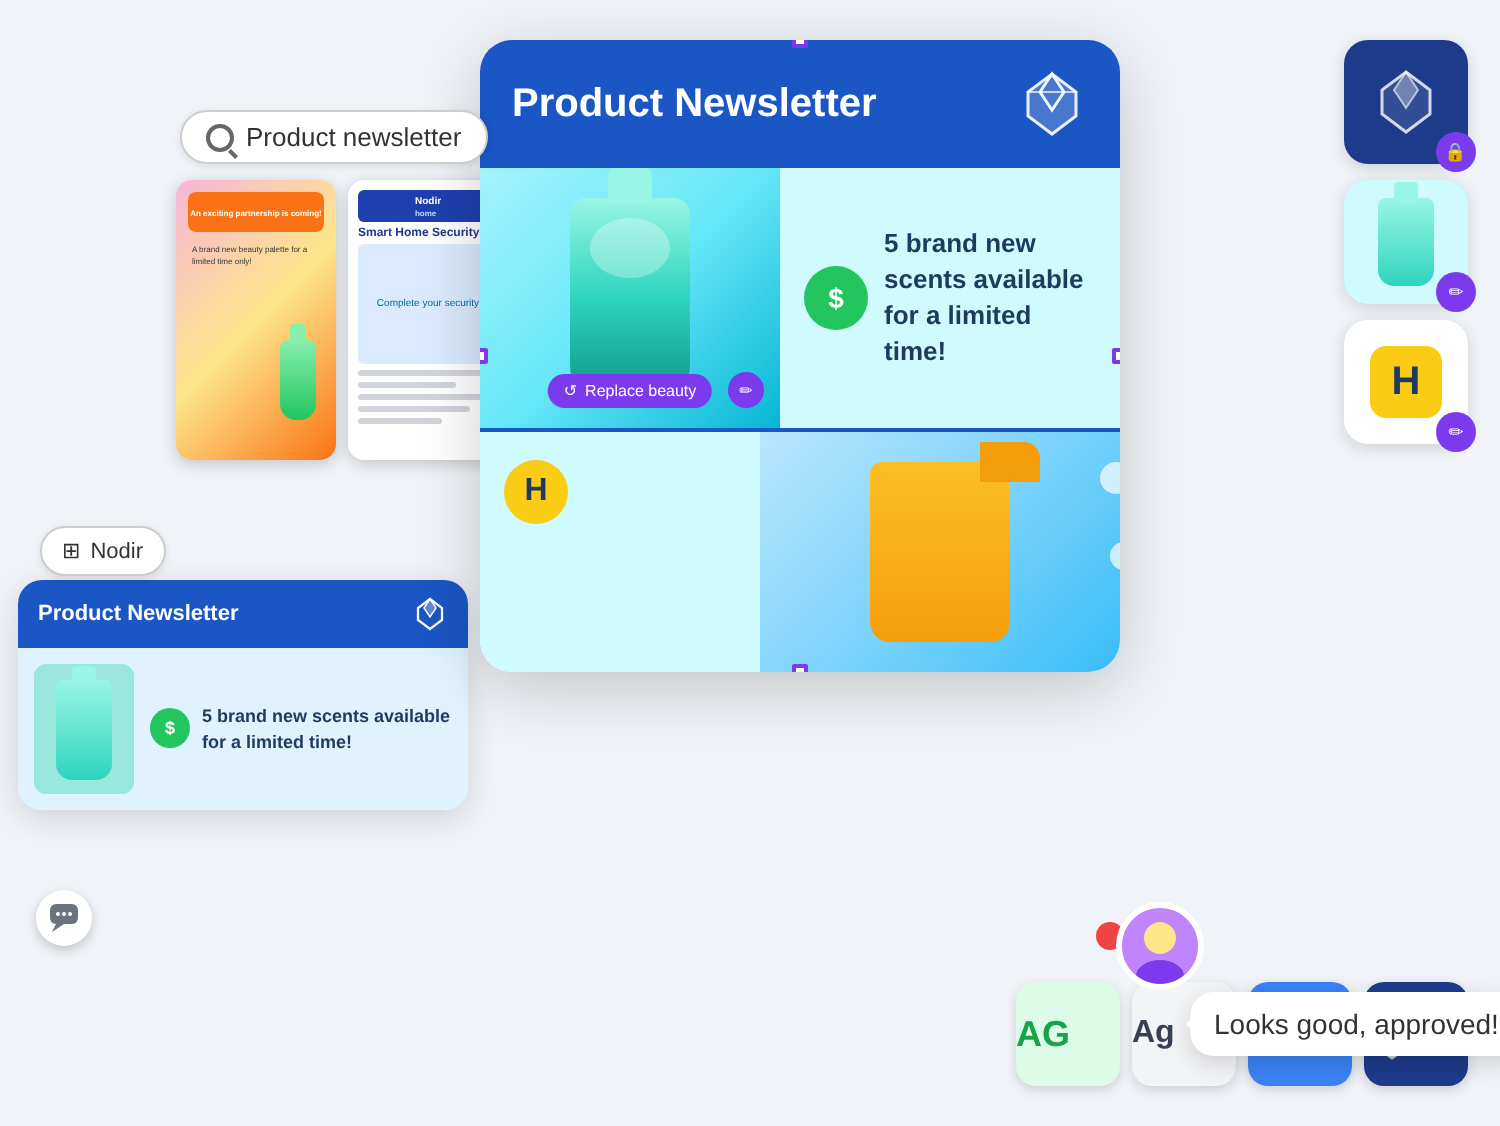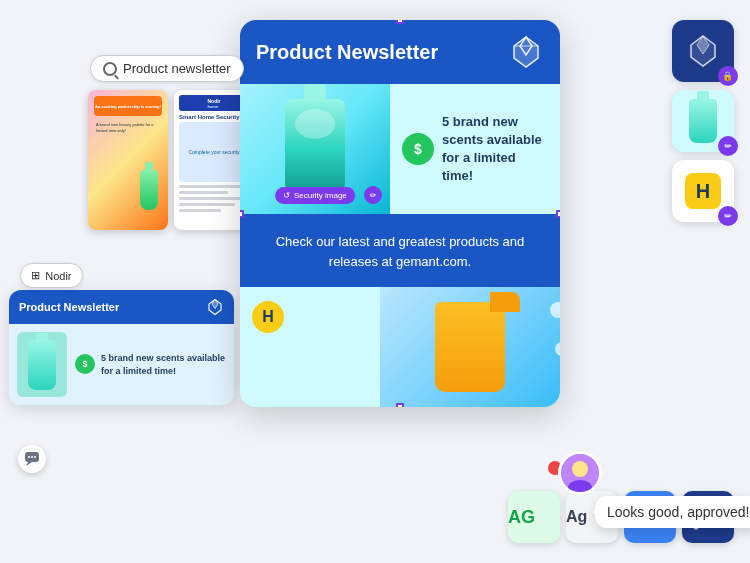--- a/index.html
+++ b/index.html
@@ -705,37 +705,34 @@
       <polygon points="18,3 24,12 18,21 12,12"></polygon>
       <line x1="6" y1="12" x2="30" y2="12" stroke="rgba(255,255,255,0.7)" stroke-width="1"></line>
     </svg>
   </div>
 
   <div class="main-section1">
     <div class="product-img-area">
       <div class="product-bottle-large"></div>
       <div class="replace-image-btn">
         <span>↺</span>
-        <span>Security image</span>
+        <span>Replace beauty</span>
       </div>
       <div class="edit-dot">
         <span style="color:white;font-size:8px;">✏</span>
       </div>
     </div>
     <div class="section1-text">
       <div class="green-circle-icon">
         <span>$</span>
       </div>
       <span class="section1-desc">5 brand new scents available for a limited time!</span>
     </div>
   </div>
 
-  <div class="main-section2">
-    <p>Check our latest and greatest products and releases at gemant.com.</p>
-  </div>
 
   <div class="main-section3">
     <div class="collab-text-area">
       <div class="yellow-h-circle">H</div>
     </div>
     <div class="collab-img-area">
       <div class="spray-bottle"></div>
       <div class="bubbles">
         <div class="bubble" style="top:5px;left:0px;width:16px;height:16px;"></div>
 

